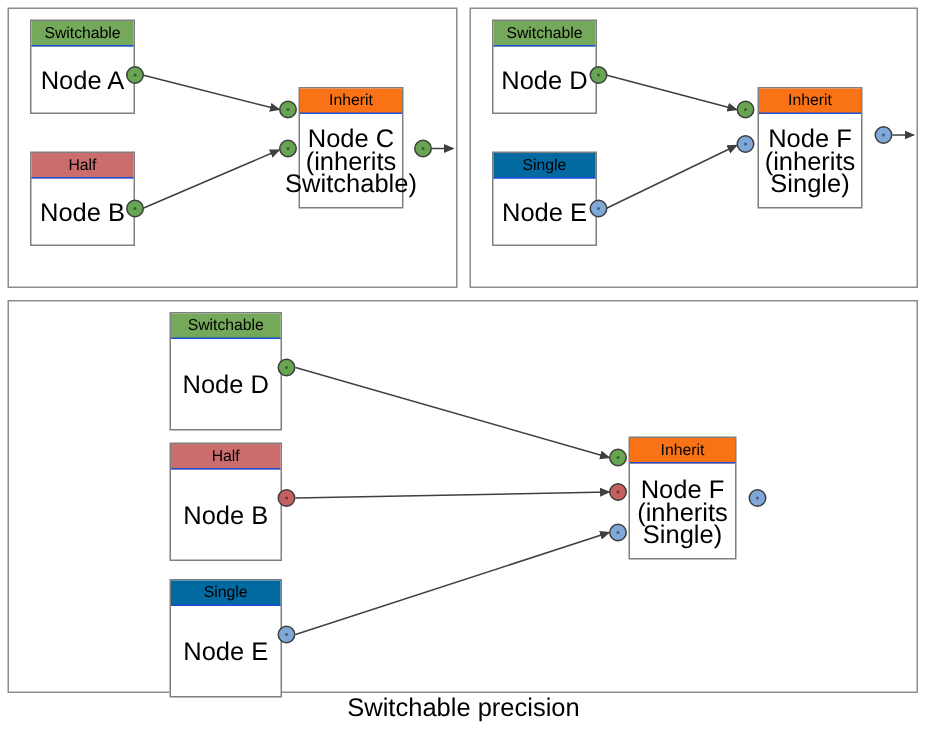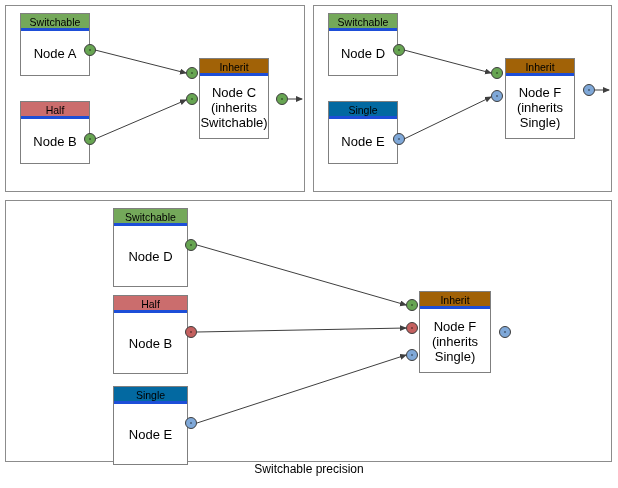--- a/index.html
+++ b/index.html
@@ -20,44 +20,44 @@
 
   .node{
     position:absolute;
     box-sizing:border-box;
     border:1px solid #7f7f7f;
     background:#ffffff;
     z-index:3;
   }
   .node-header{
     box-sizing:border-box;
-    border-bottom:3px solid #1d4ed8;
+    border-bottom:1px solid #1d4ed8;
     height:17px;
     line-height:16px;
     text-align:center;
     font-size:10.5px;
     color:#000;
     white-space:nowrap;
     overflow:hidden;
   }
   .node-body{
     box-sizing:border-box;
     display:flex;
     align-items:center;
     justify-content:center;
     text-align:center;
-    font-size:13px;
+    font-size:17px;
     line-height:15px;
     padding:2px 3px;
     white-space:pre-line;
   }
   .hdr-switchable{background:#74a85a;}
   .hdr-half{background:#cb6d6d;}
   .hdr-single{background:#0369a1;}
-  .hdr-inherit{background:#a16207;}
+  .hdr-inherit{background:#f97316;}
 
   .port{
     position:absolute;
     width:12px;height:12px;
     border-radius:50%;
     box-sizing:border-box;
     border:1px solid #3d3d3d;
     z-index:6;
   }
   .port::after{
@@ -73,21 +73,21 @@
   .port-red{background:#c4605f;}
   .port-blue{background:#7fa8d8;}
 
   .edges{position:absolute;left:0;top:0;width:618px;height:488px;z-index:2;pointer-events:none;}
 
   .caption{
     position:absolute;
     left:0;right:0;
     top:462px;
     text-align:center;
-    font-size:12px;
+    font-size:17px;
     color:#000;
   }
 </style>
 </head>
 <body>
 
 <svg class="edges" viewBox="0 0 618 488">
   <defs>
     <marker id="arrow" markerWidth="7" markerHeight="7" refX="6" refY="3" orient="auto" markerUnits="userSpaceOnUse">
       <path d="M0,0 L7,3 L0,6 z" fill="#3f3f3f"></path>

